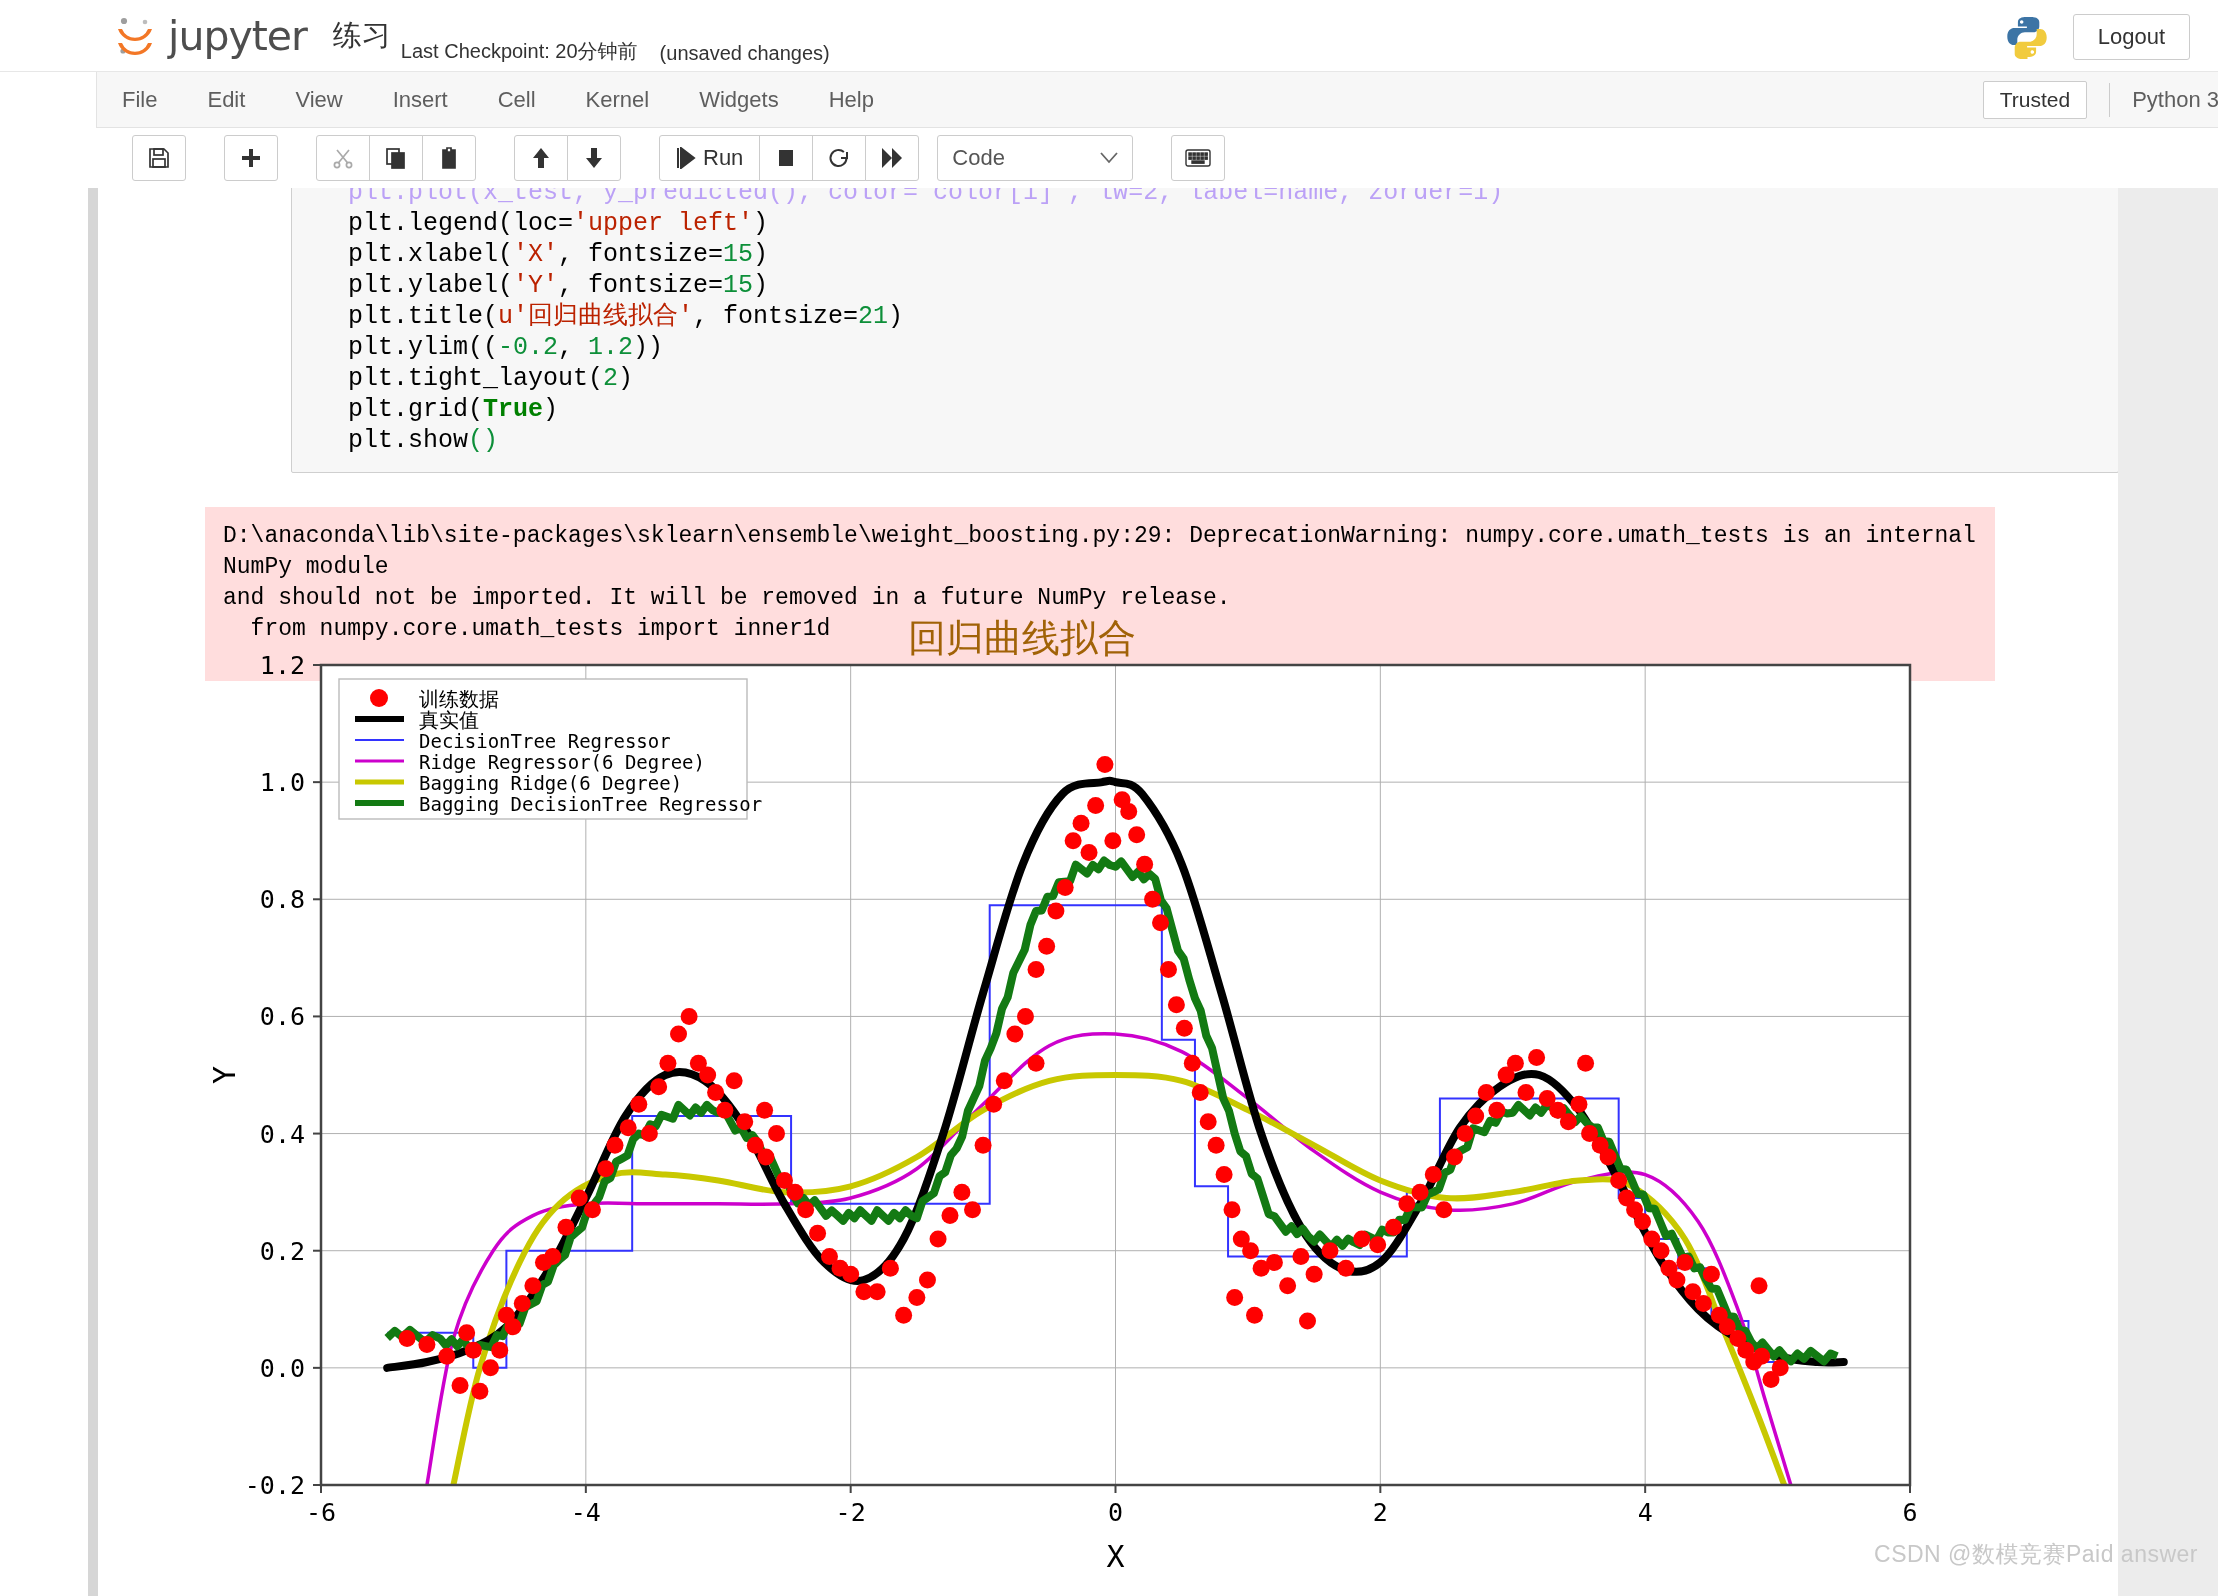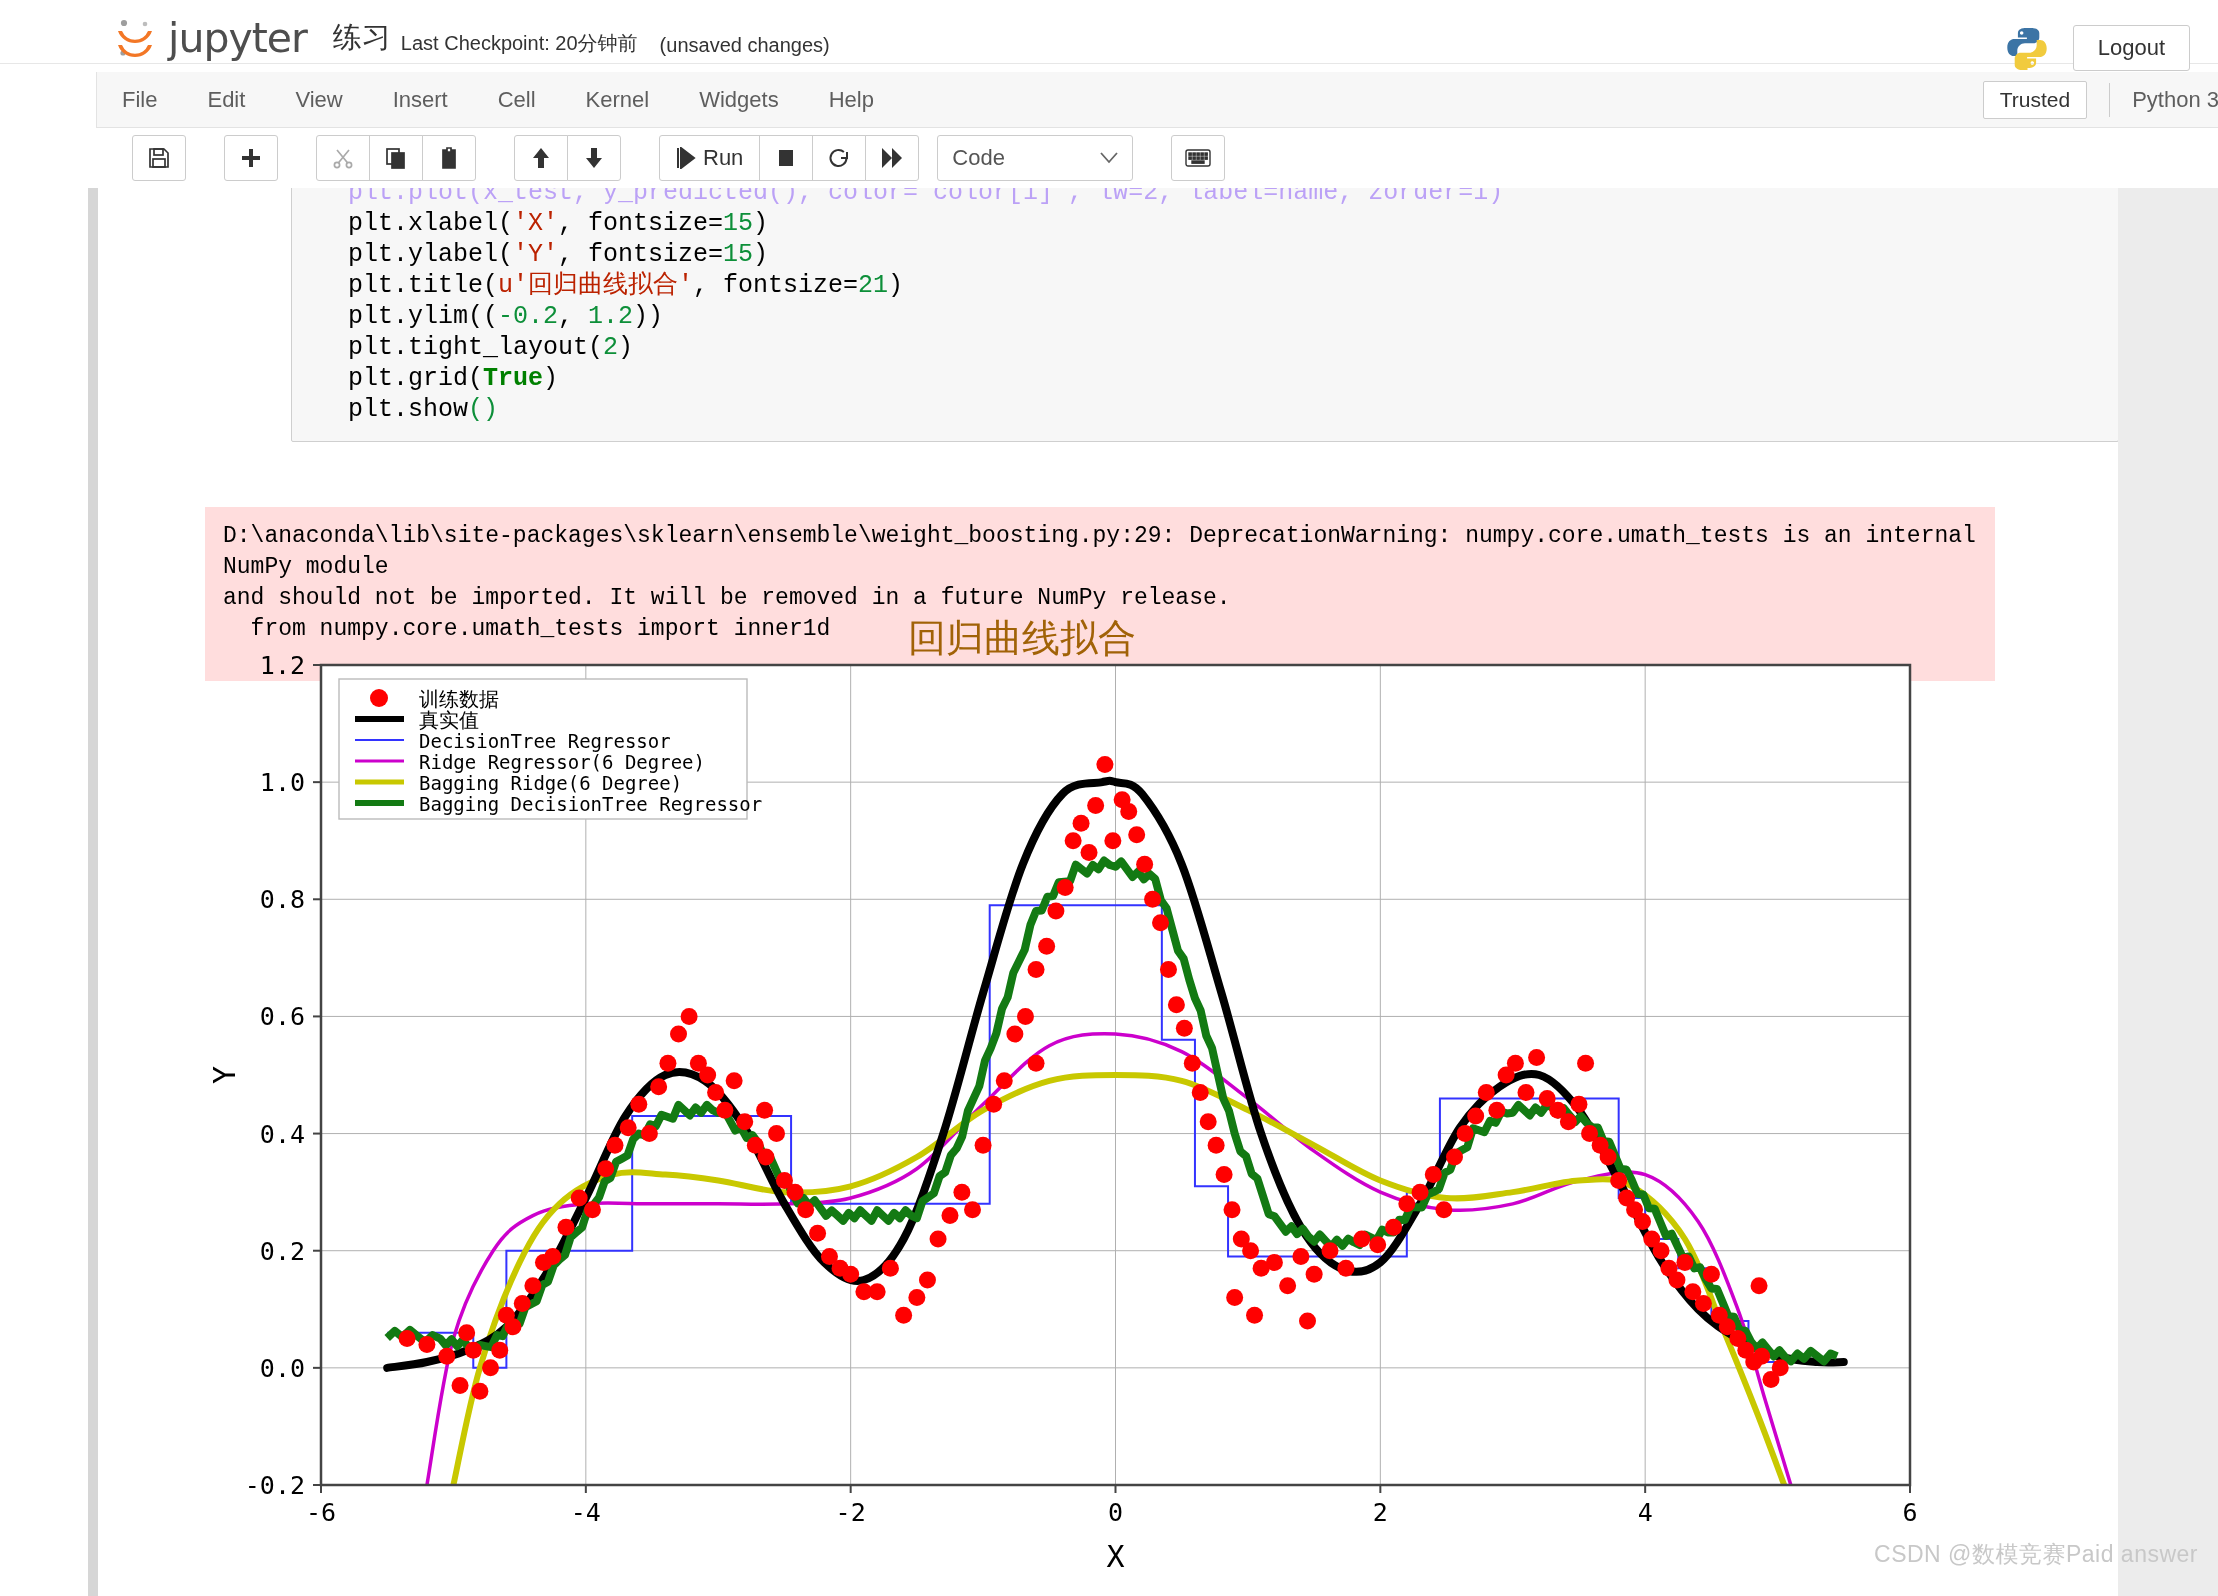--- a/index.html
+++ b/index.html
@@ -7,21 +7,21 @@
     margin: 0; padding: 0;
     width: 2218px; height: 1596px;
     background: #fff;
     font-family: "Liberation Sans", sans-serif;
     overflow: hidden;
   }
   #root { position: relative; width: 2218px; height: 1596px; background:#fff; }
 
   
   .header {
-    position: absolute; left:0; top:12px; width:2218px; height:52px;
+    position: absolute; left:0; top:1px; width:2218px; height:71px;
     background:#fff; border-bottom:1px solid #e7e7e7;
     display:flex; align-items:center;
   }
   .logo-wrap { display:flex; align-items:center; margin-left:112px; }
   .jp-logo { width:46px; height:46px; position:relative; margin-right:10px; }
   .jp-word {
     font-size:41px; color:#4e4e4e; letter-spacing:-1px;
     font-family:"DejaVu Sans", sans-serif; font-weight:400;
   }
   .nb-name {
@@ -307,20 +307,21 @@
     </div>
   </div>
 
   <div class="nb-scroll-left"></div>
   <div class="nb-right-gutter"></div>
 
   <div class="nb-body">
 
     <div class="code-cell" style="top:-26px;">
       <div class="code-line clipped">plt.plot(x_test, y_predicted(), color='color[i]', lw=2, label=name, zorder=i)</div>
+      <div class="code-line" id="cl0"><span>plt.legend(loc=</span><span class="tok-str">'upper left'</span><span>)</span></div>
       <div class="code-line" id="cl1"><span>plt.xlabel(</span><span class="tok-str">'X'</span><span>, fontsize=</span><span class="tok-num">15</span><span>)</span></div>
       <div class="code-line" id="cl2"><span>plt.ylabel(</span><span class="tok-str">'Y'</span><span>, fontsize=</span><span class="tok-num">15</span><span>)</span></div>
       <div class="code-line" id="cl3"><span>plt.title(</span><span class="tok-str">u'回归曲线拟合'</span><span>, fontsize=</span><span class="tok-num">21</span><span>)</span></div>
       <div class="code-line" id="cl4"><span>plt.ylim((</span><span class="tok-num">-0.2</span><span>, </span><span class="tok-num">1.2</span><span>))</span></div>
       <div class="code-line" id="cl5"><span>plt.tight_layout(</span><span class="tok-num">2</span><span>)</span></div>
       <div class="code-line" id="cl6"><span>plt.grid(</span><span class="tok-kw">True</span><span>)</span></div>
       <div class="code-line" id="cl7"><span>plt.show</span><span class="tok-punct">()</span></div>
     </div>
 
     <div class="warn-out" style="left:107px; top:319px; width:1790px;">

